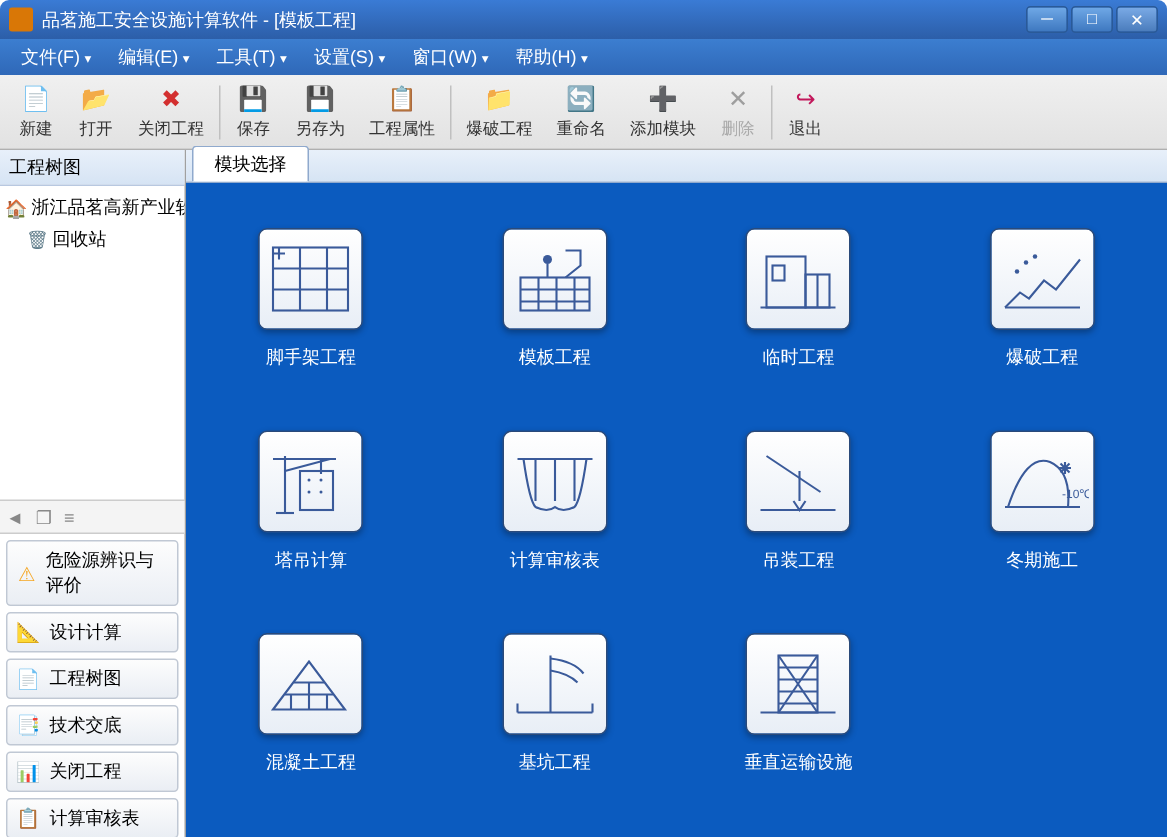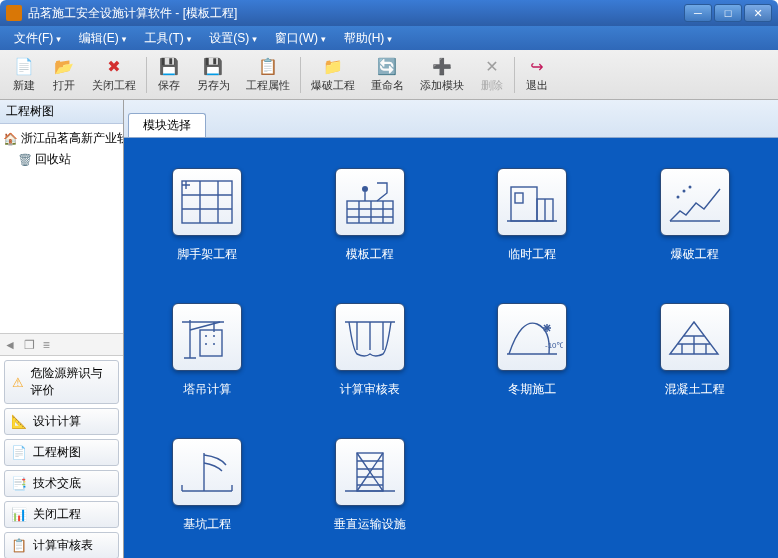--- a/index.html
+++ b/index.html
@@ -37,21 +37,21 @@
 .tree-item .tico { width: 14px; height: 14px; margin-right: 3px; display: inline-flex; align-items: center; justify-content: center; }
 .toolbox { height: 22px; background: #f4f4f4; border-bottom: 1px solid #ccc; display: flex; align-items: center; padding: 0 4px; gap: 8px; }
 .toolbox span { color: #888; cursor: pointer; }
 
 .side-buttons { flex: 1; overflow-y: auto; padding: 4px 4px; display: flex; flex-direction: column; gap: 4px; }
 .side-btn { display: flex; align-items: center; border: 1px solid #c0c8d4; border-radius: 3px; background: linear-gradient(to bottom,#fdfdfd,#eaeef4); padding: 4px 6px; cursor: pointer; font-size: 12px; }
 .side-btn .sico { width: 16px; height: 16px; margin-right: 6px; display: flex; align-items: center; justify-content: center; font-size: 13px; }
 
 
 .main { flex: 1; display: flex; flex-direction: column; }
-.tabstrip { height: 38px; background: linear-gradient(to bottom,#e8f0fa,#d6e4f4); display: flex; align-items: flex-end; border-bottom: 1px solid #8fa9cd; }
+.tabstrip { height: 22px; background: linear-gradient(to bottom,#e8f0fa,#d6e4f4); display: flex; align-items: flex-end; border-bottom: 1px solid #8fa9cd; }
 .tab { padding: 3px 14px; background: #fff; border: 1px solid #8fa9cd; border-bottom: none; border-radius: 3px 3px 0 0; margin-left: 4px; font-size: 12px; }
 
 .canvas { flex: 1; background: #0b5bbf; padding: 30px 4px; overflow: auto; }
 .grid { display: grid; grid-template-columns: repeat(4, 1fr); gap: 40px 50px; max-width: 600px; margin: 0 auto; }
 .module { display: flex; flex-direction: column; align-items: center; cursor: pointer; }
 .module-icon { width: 70px; height: 68px; background: linear-gradient(to bottom,#ffffff,#e8eef6); border: 1px solid #2a4a7a; border-radius: 6px; box-shadow: 0 2px 4px rgba(0,0,0,0.3), inset 0 1px 0 #fff; display: flex; align-items: center; justify-content: center; position: relative; overflow: hidden; }
 .module-icon svg { width: 62px; height: 54px; }
 .module-label { margin-top: 10px; color: #fff; font-size: 12px; text-align: center; }
 </style>
 </head>
@@ -276,20 +276,31 @@
                 <line x1="18" y1="12" x2="18" y2="40" stroke="#3a5a9a" stroke-width="1.4" fill="none"></line>
                 <line x1="31" y1="12" x2="31" y2="40" stroke="#3a5a9a" stroke-width="1.4" fill="none"></line>
                 <line x1="44" y1="12" x2="44" y2="40" stroke="#3a5a9a" stroke-width="1.4" fill="none"></line>
               </svg>
             </div>
             <div class="module-label">计算审核表</div>
           </div>
           <div class="module">
             <div class="module-icon">
               <svg viewBox="0 0 62 54">
+                <line x1="10" y1="10" x2="46" y2="34" stroke="#3a5a9a" stroke-width="1.4" fill="none"></line>
+                <line x1="32" y1="20" x2="32" y2="40" stroke="#3a5a9a" stroke-width="1.4" fill="none"></line>
+                <path d="M28 40 L32 46 L36 40" stroke="#3a5a9a" stroke-width="1.4" fill="none"></path>
+                <line x1="6" y1="46" x2="56" y2="46" stroke="#3a5a9a" stroke-width="1.4" fill="none"></line>
+              </svg>
+            </div>
+            <div class="module-label">吊装工程</div>
+          </div>
+          <div class="module">
+            <div class="module-icon">
+              <svg viewBox="0 0 62 54">
                 <path d="M8 44 Q20 8 36 14 Q50 20 48 44" stroke="#3a5a9a" stroke-width="1.4" fill="none"></path>
                 <line x1="6" y1="44" x2="56" y2="44" stroke="#3a5a9a" stroke-width="1.4" fill="none"></line>
                 <g stroke="#3a5a9a" stroke-width="1.4" fill="none">
                   <line x1="46" y1="14" x2="46" y2="22"></line>
                   <line x1="42" y1="18" x2="50" y2="18"></line>
                   <line x1="43" y1="15" x2="49" y2="21"></line>
                   <line x1="49" y1="15" x2="43" y2="21"></line>
                 </g>
                 <text x="44" y="38" font-size="8" fill="#3a5a9a">-10℃</text>
               </svg>

